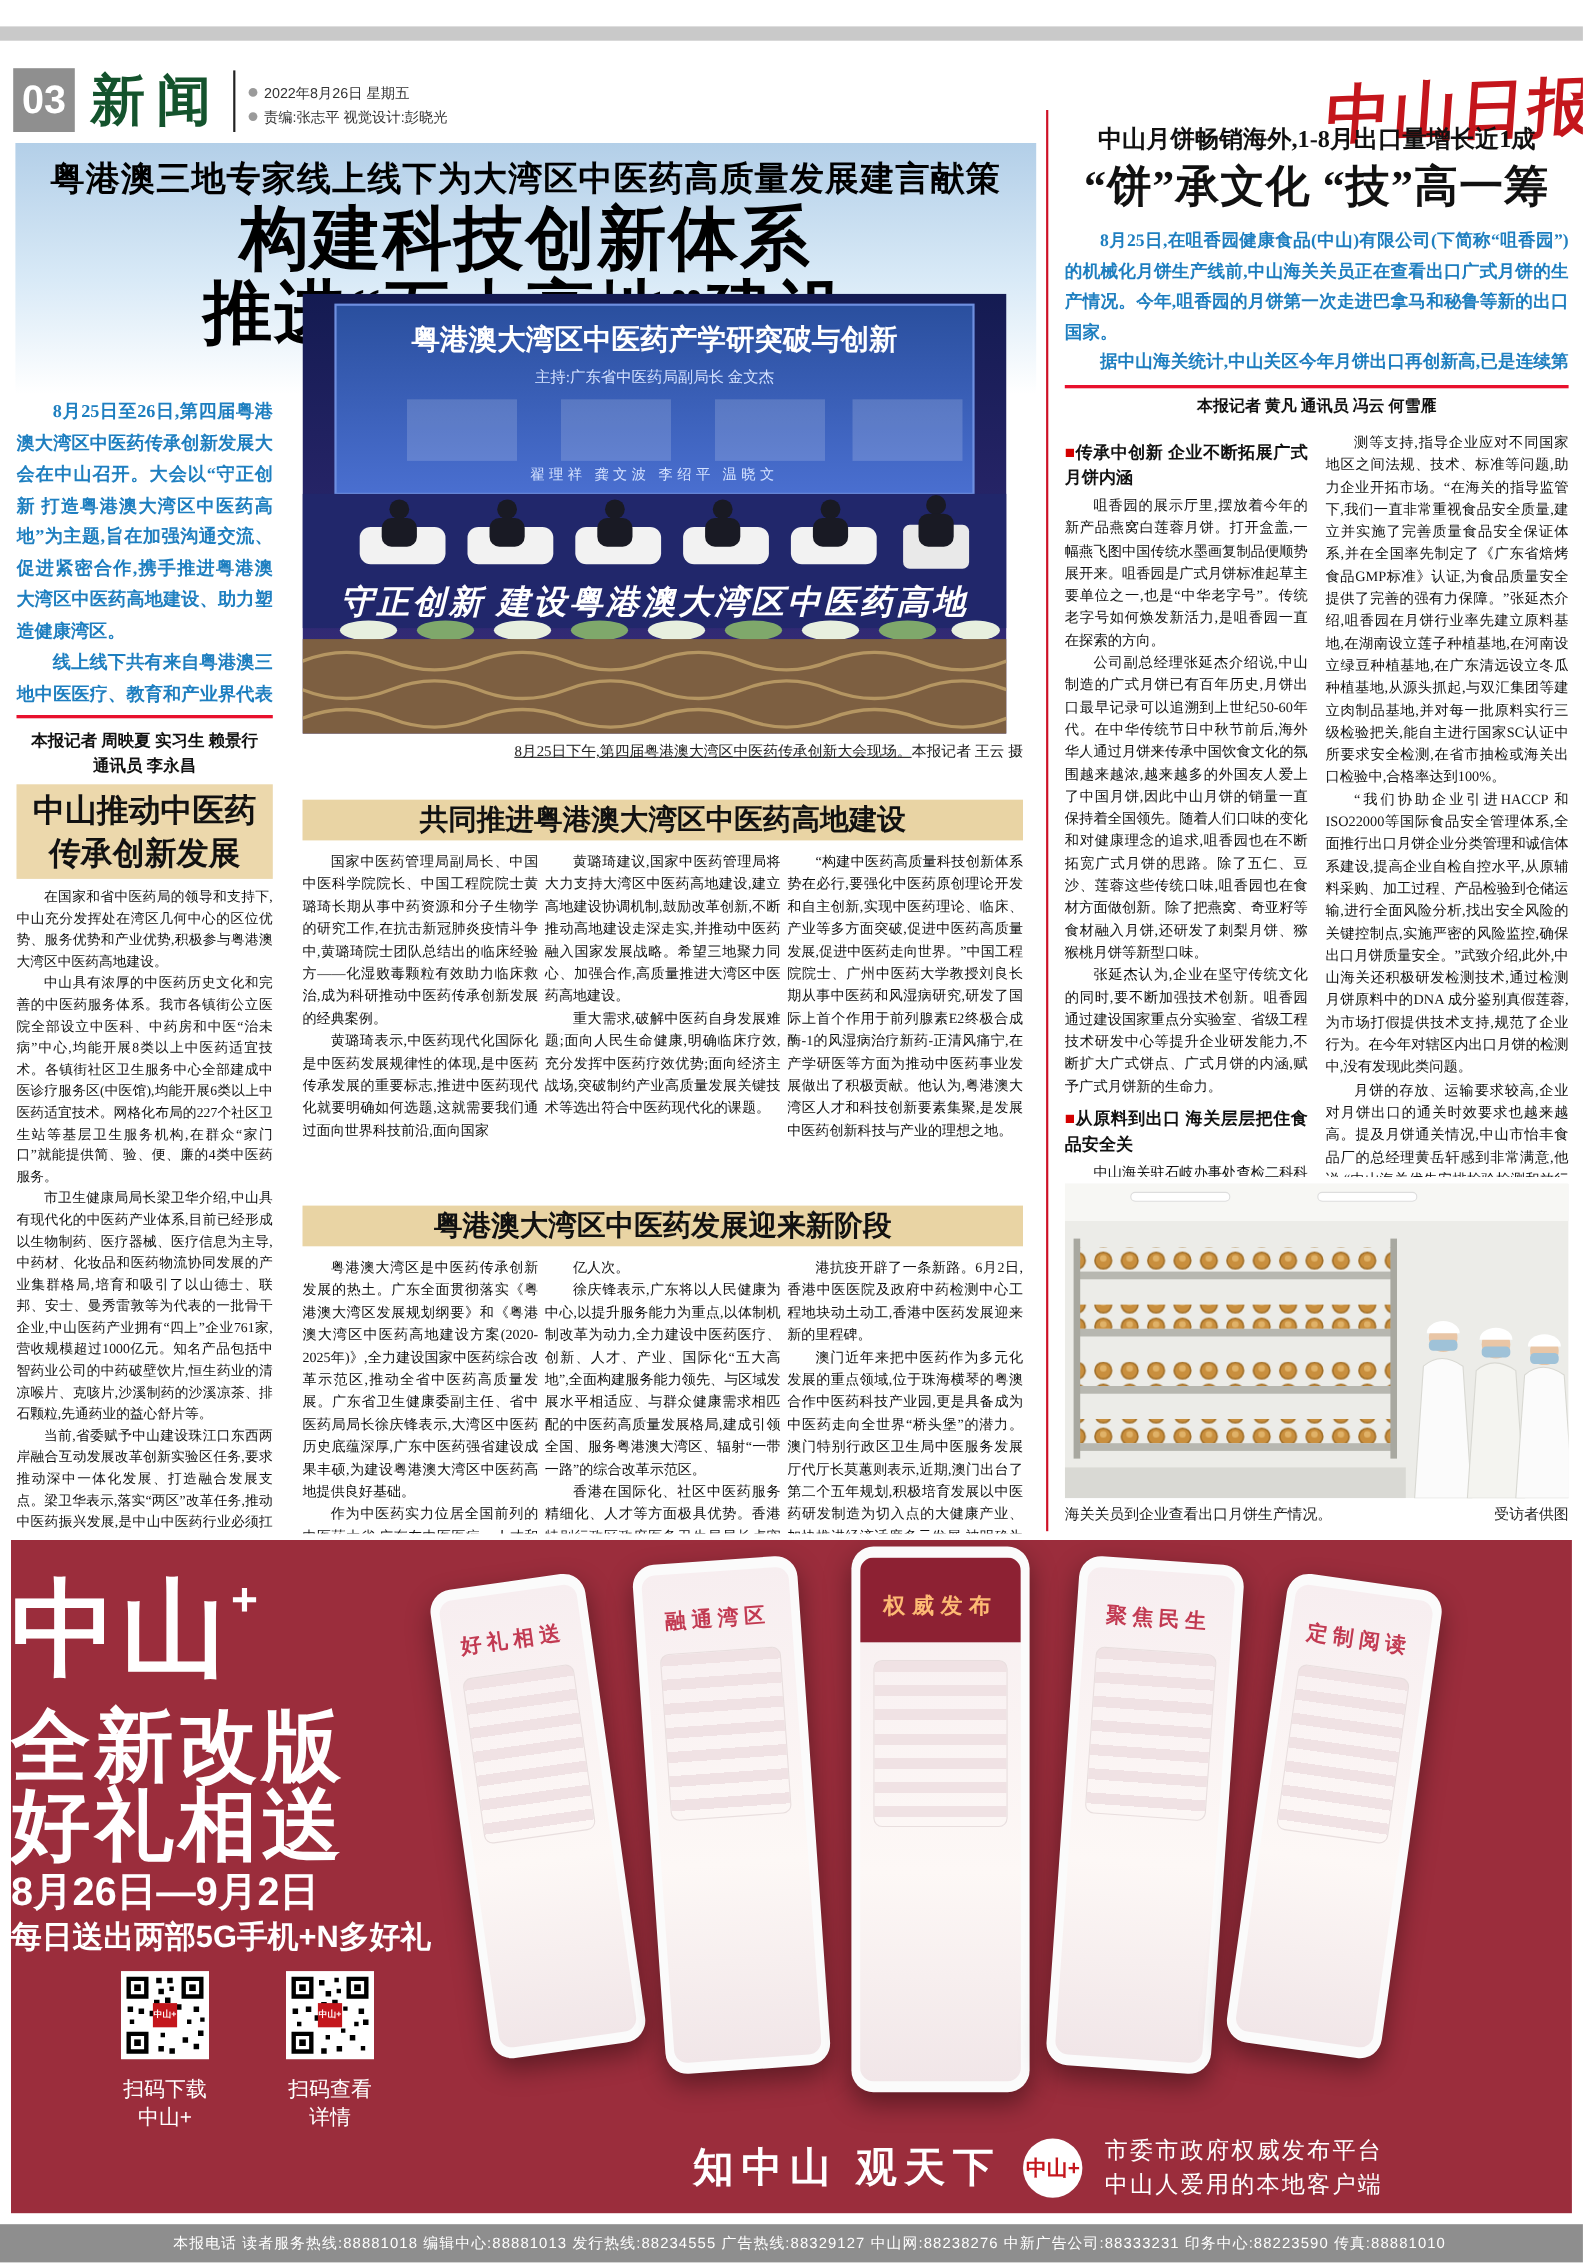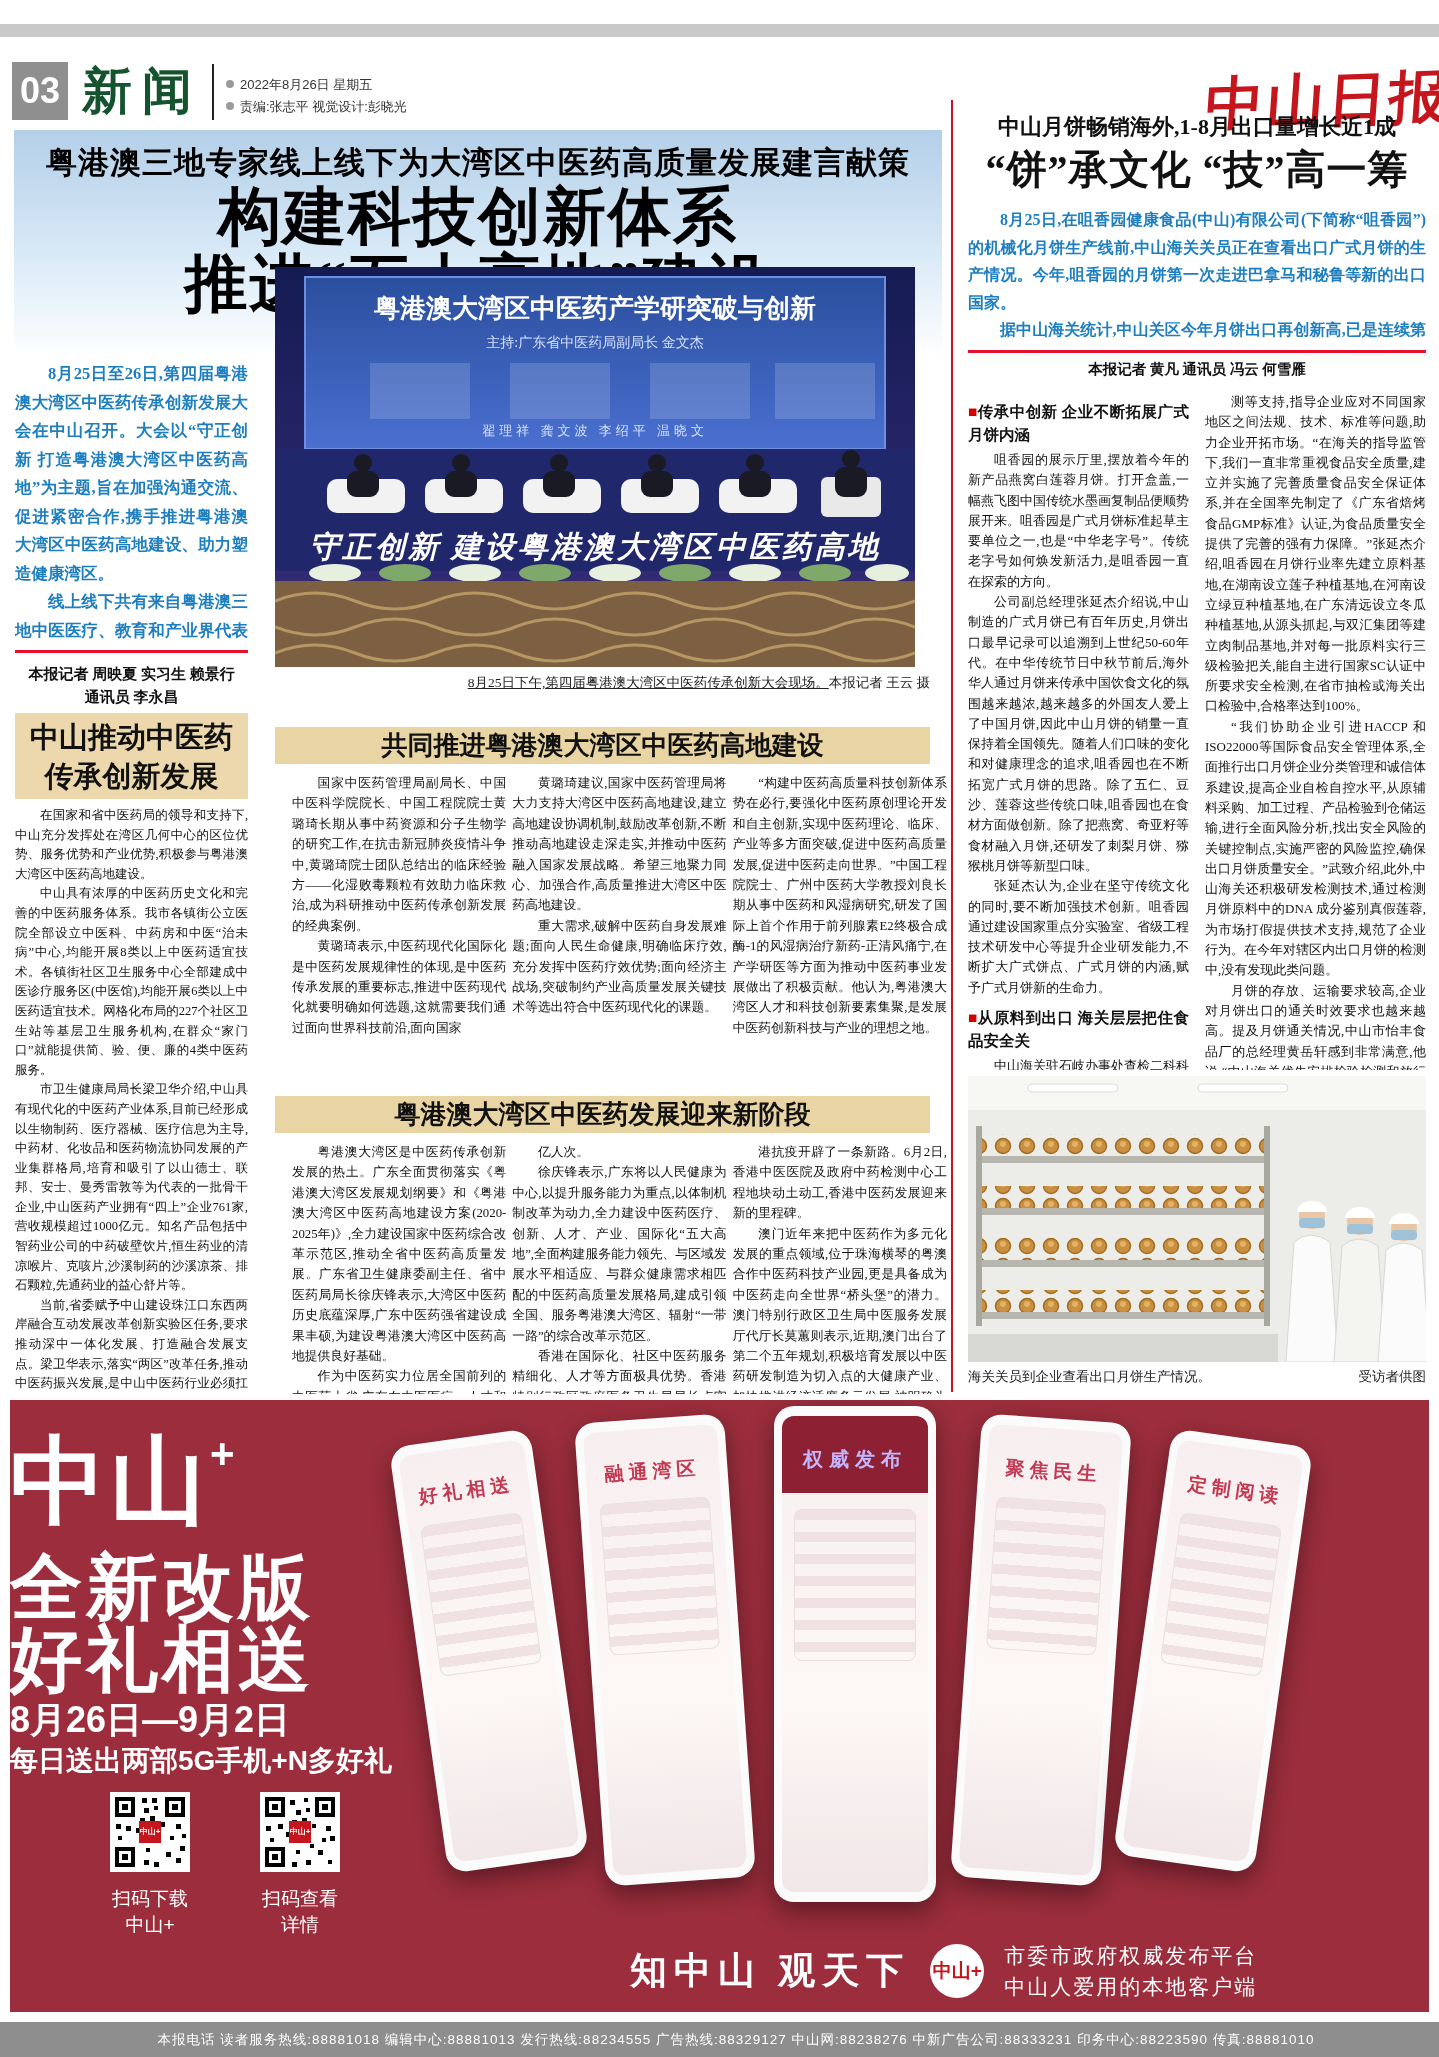--- a/index.html
+++ b/index.html
@@ -31,21 +31,21 @@
                   text-align:center;font-size:29px;font-weight:bold;line-height:39px;padding-top:5px;box-sizing:border-box;}
   .side-box-body{position:absolute;left:15px;top:806px;width:233px;height:588px;overflow:hidden;}
   .side-box-body p{margin:0;text-indent:2em;text-align:justify;font-size:12.5px;line-height:19.6px;}
   
   .main-photo{position:absolute;left:275px;top:267px;width:640px;height:400px;}
   .caption-row{position:absolute;left:275px;top:674px;width:655px;display:flex;font-size:13.5px;color:#222;}
   .caption-row .cap{flex:1;text-align:right;text-decoration:underline;}
   .sub-title{position:absolute;left:275px;width:655px;height:37px;background:#e9d4a4;text-align:center;
              font-size:26px;font-weight:bold;line-height:37px;color:#111;}
   .sub1-title{top:727px;} .sub2-title{top:1096px;}
-  .sub-cols{position:absolute;left:292px;width:655px;display:flex;gap:6px;overflow:hidden;}
+  .sub-cols{position:absolute;left:275px;width:655px;display:flex;gap:6px;overflow:hidden;}
   .sub1-cols{top:773px;height:310px;} .sub2-cols{top:1142px;height:252px;}
   .sub-cols .col{flex:1;overflow:hidden;}
   .sub-cols p{margin:0;text-indent:2em;text-align:justify;font-size:12.8px;line-height:20.4px;}
   
   .v-divider{position:absolute;left:951px;top:100px;width:2px;height:1292px;background:#cf1126;}
   .right-kicker{position:absolute;left:968px;top:112px;width:458px;text-align:center;font-size:22px;font-weight:bold;}
   .right-headline{position:absolute;left:968px;top:142px;width:458px;text-align:center;
                   font-size:40px;font-weight:900;letter-spacing:1px;}
   .right-lead{position:absolute;left:968px;top:206px;width:458px;height:140px;overflow:hidden;}
   .right-lead p{margin:0;text-indent:2em;text-align:justify;font-size:16px;line-height:27.5px;
@@ -75,21 +75,21 @@
   .qr .qr-badge{position:absolute;left:29px;top:29px;width:22px;height:22px;background:#c4161c;color:#fff;
                 font-size:8px;line-height:22px;text-align:center;font-weight:bold;}
   .qr-label{margin-top:14px;font-size:19px;color:#fff;}
   .phone{position:absolute;background:#fbfbfb;border-radius:20px;box-shadow:0 10px 24px rgba(0,0,0,.4);
          padding:10px 8px;box-sizing:border-box;}
   .phone .screen{width:100%;height:100%;border-radius:12px;overflow:hidden;text-align:center;
          background:linear-gradient(180deg,#f7eef0,#fdf8f6 60%,#f1e6e8);}
   .phone .plabel{margin-top:30px;color:#c23a52;font-weight:bold;font-size:19px;letter-spacing:5px;}
   .phone .fake{margin:16px 12px 0;height:150px;border-radius:8px;border:1px solid #e8dede;background:
        repeating-linear-gradient(180deg,#f0e2e4 0 10px,transparent 10px 22px);}
-  .phone.center .phead{background:#8d2133;color:#c4b5fd;margin:0;padding:30px 0 20px;font-size:20px;
+  .phone.center .phead{background:#8d2133;color:#fdba74;margin:0;padding:30px 0 20px;font-size:20px;
        letter-spacing:6px;font-weight:bold;}
   .p1{left:408px;top:36px;width:142px;height:430px;transform:rotate(-8deg);}
   .p2{left:580px;top:18px;width:150px;height:464px;transform:rotate(-4deg);}
   .p3{left:764px;top:6px;width:162px;height:496px;transform:rotate(0deg);}
   .p4{left:956px;top:18px;width:150px;height:464px;transform:rotate(4deg);}
   .p5{left:1132px;top:36px;width:142px;height:430px;transform:rotate(8deg);}
   .ad-bottom{position:absolute;left:620px;top:540px;display:flex;align-items:center;gap:20px;}
   .ad-slogan{font-size:37px;font-weight:700;letter-spacing:7px;font-family:"Liberation Serif",serif;}
   .ad-badge{width:54px;height:54px;border-radius:50%;background:#fff;color:#c4161c;display:flex;
             align-items:center;justify-content:center;font-size:19px;font-weight:bold;flex:0 0 auto;}

